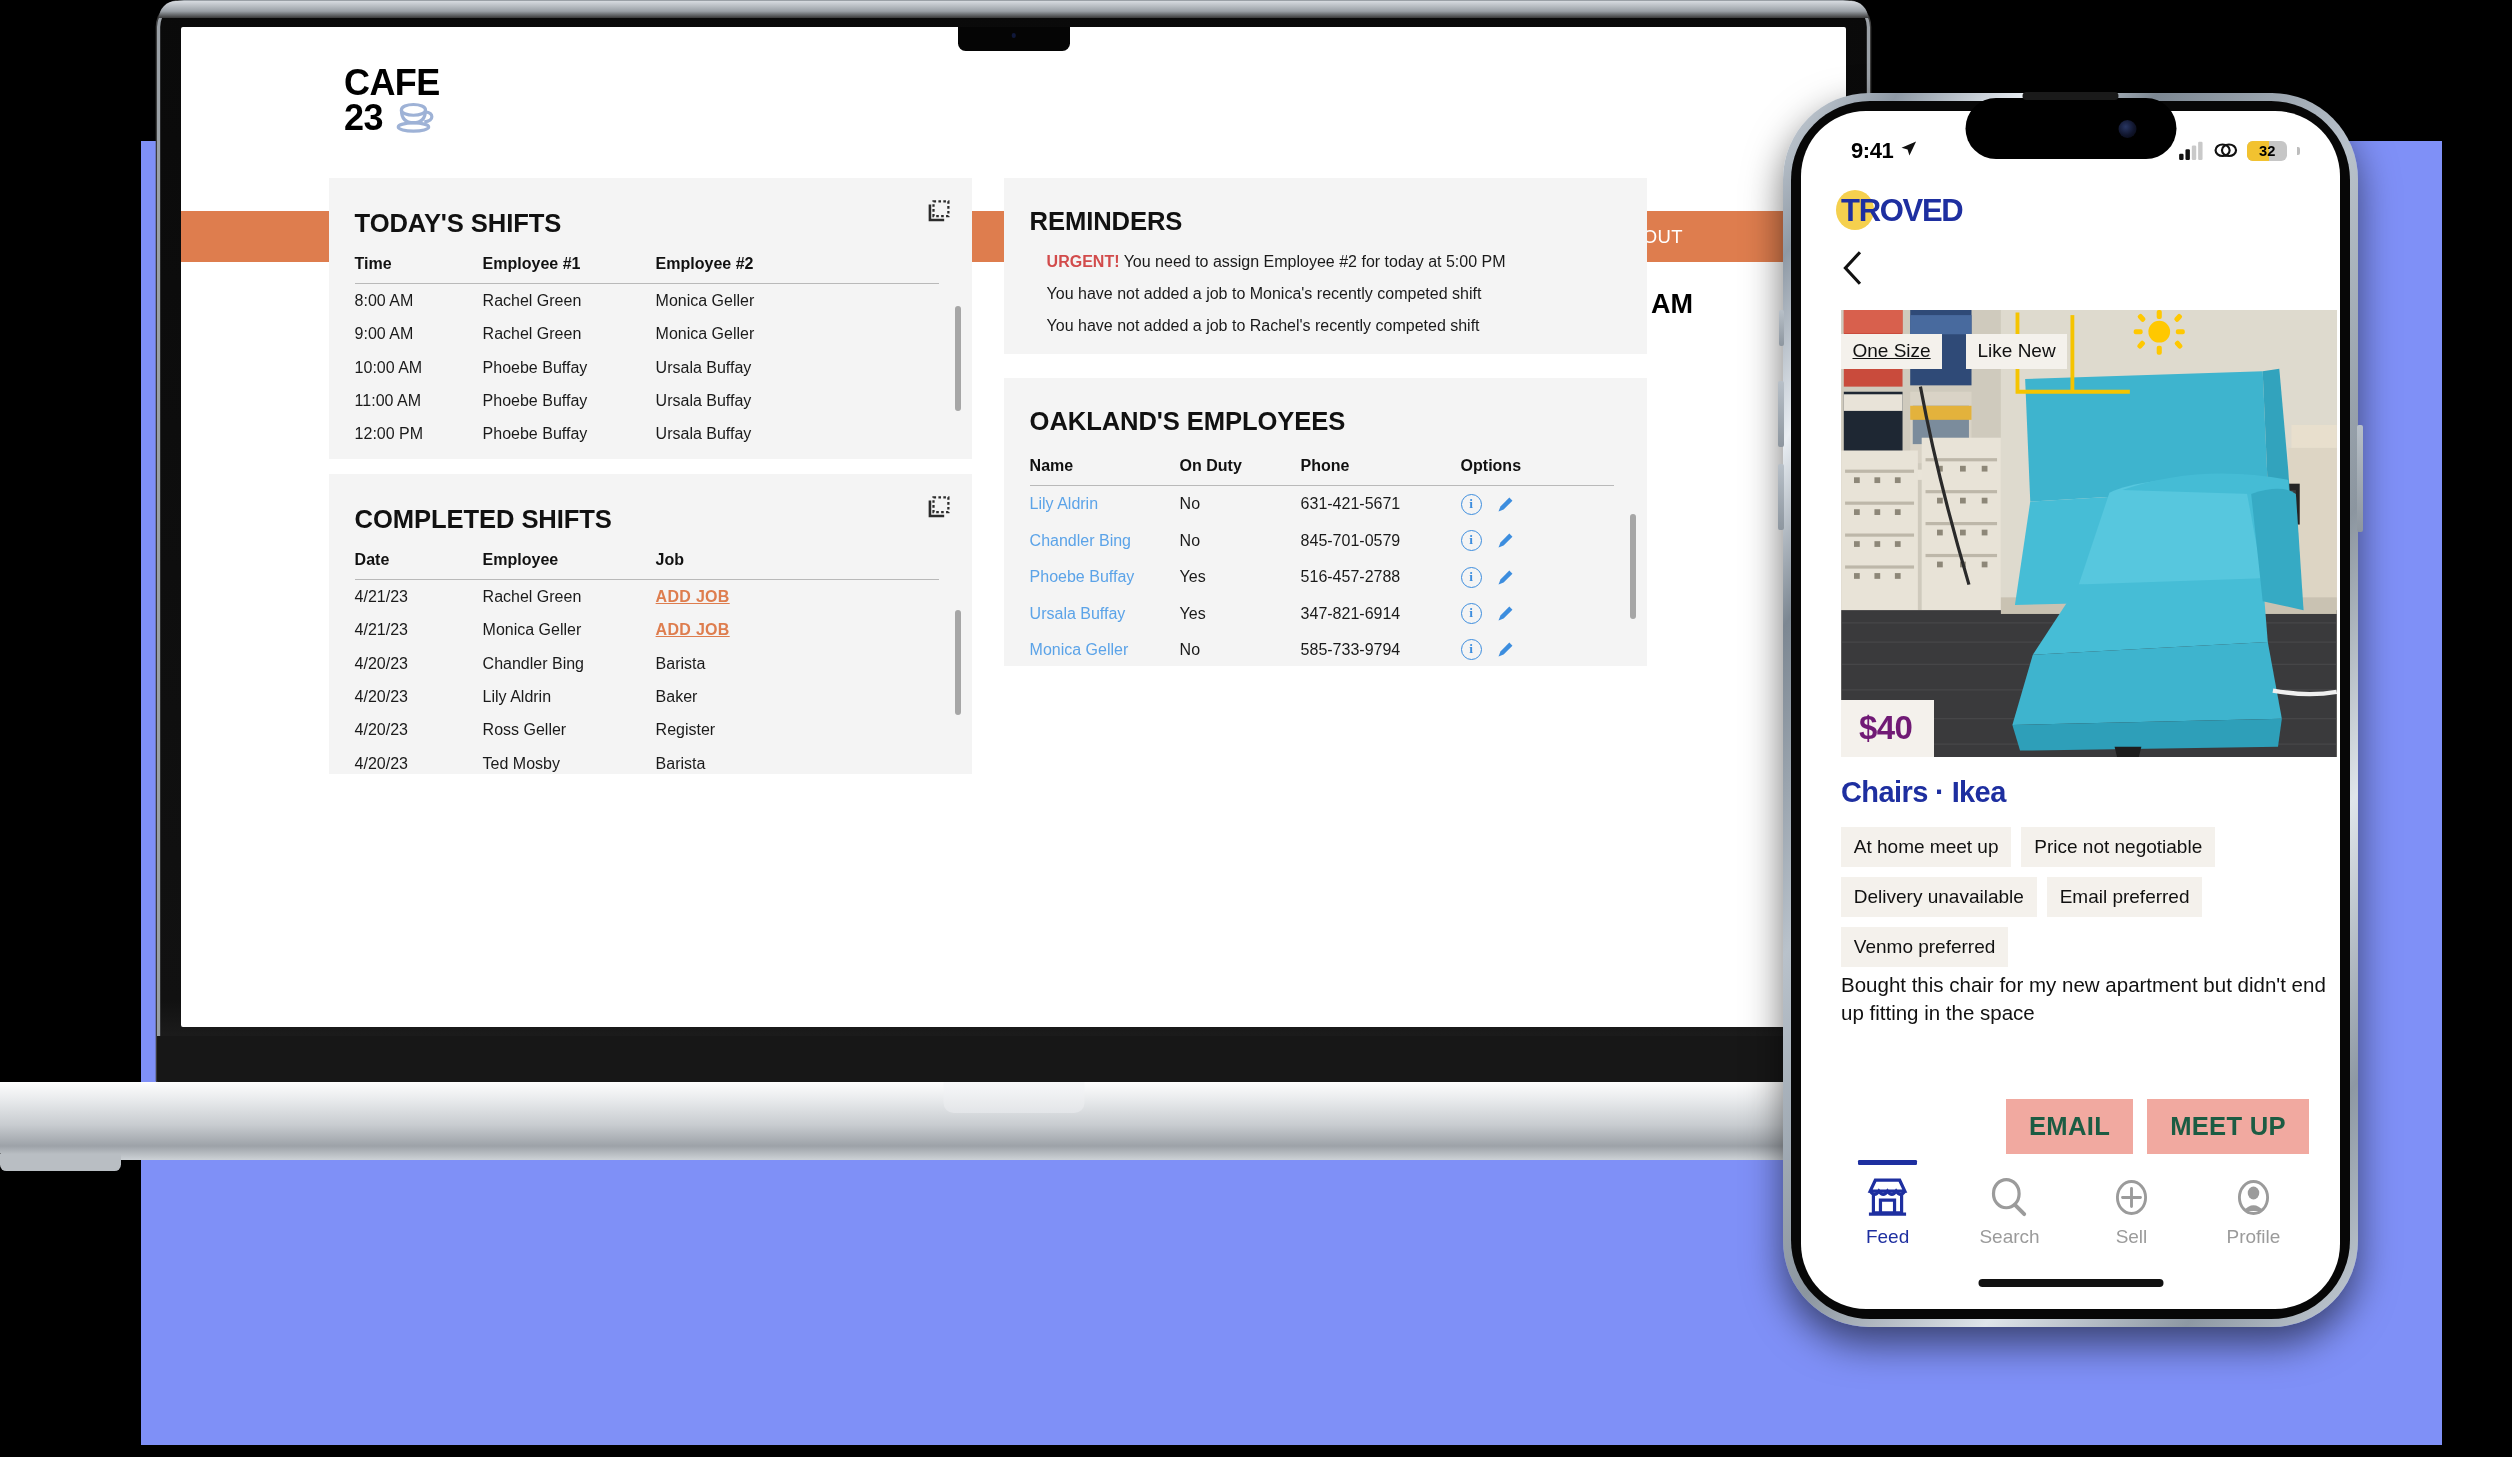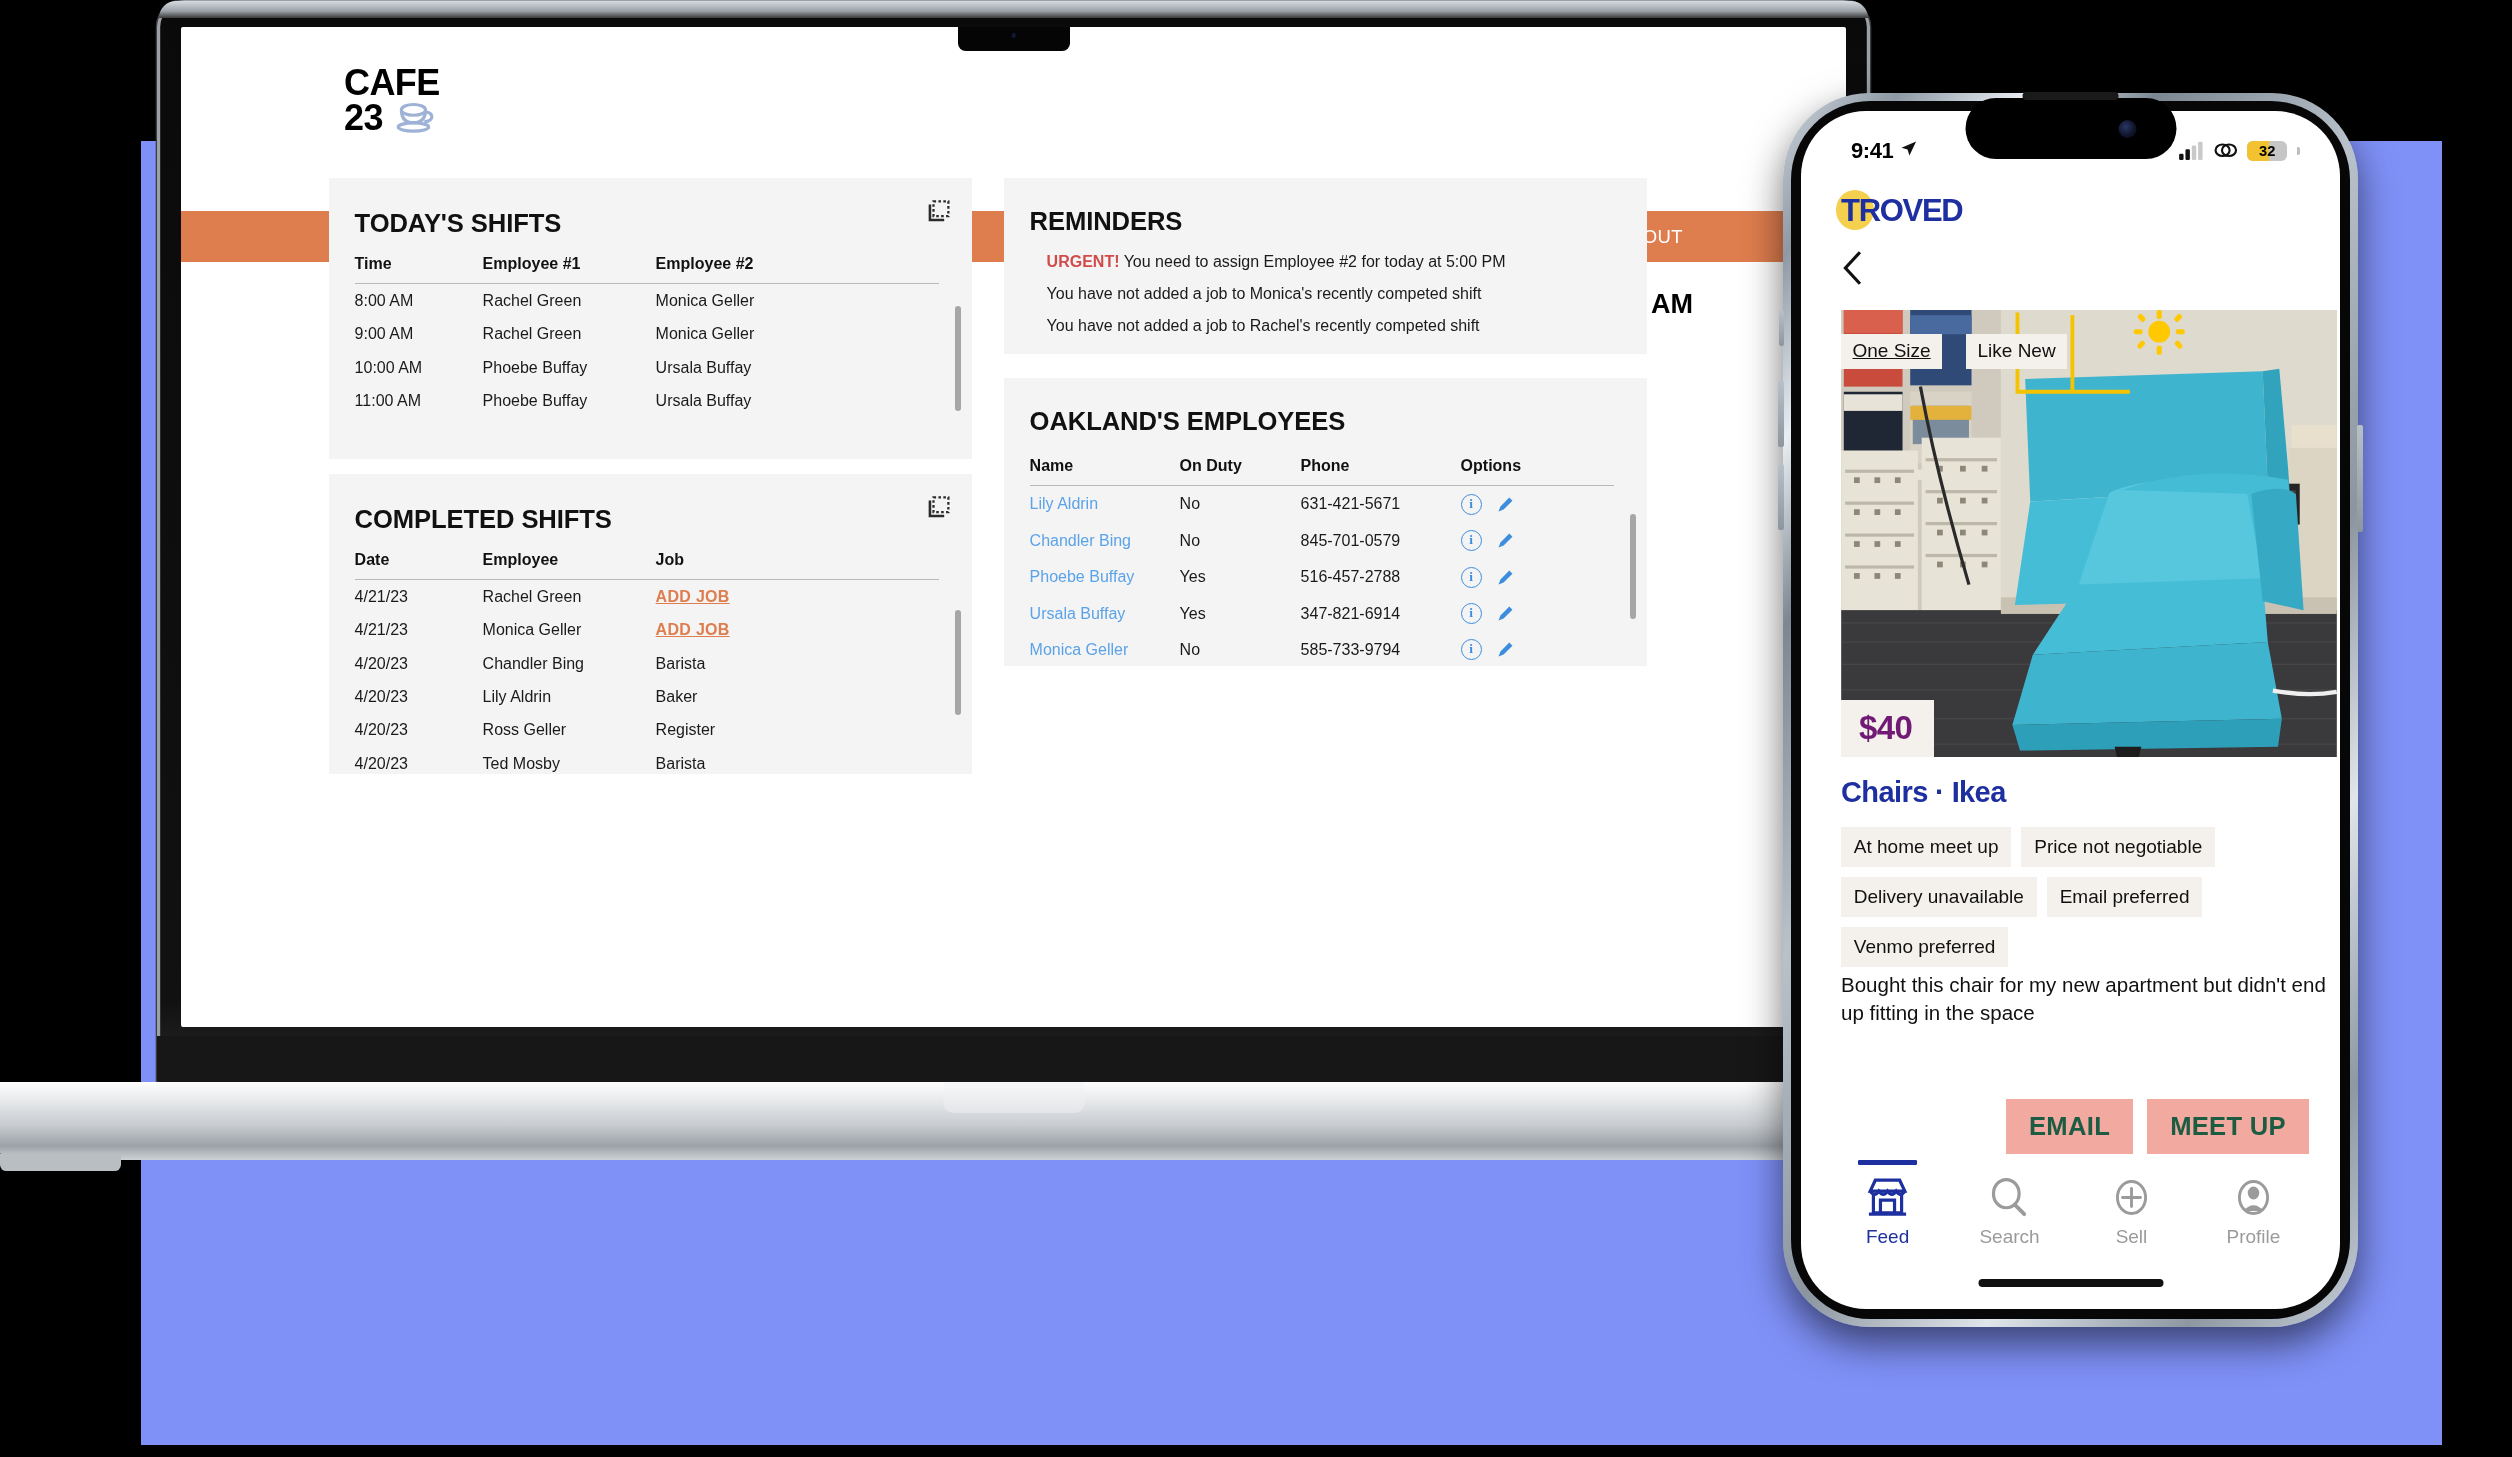--- a/index.html
+++ b/index.html
@@ -187,20 +187,25 @@
                 <td>Rachel Green</td>
                 <td>Monica Geller</td>
               </tr>
             <tr>
                 <td>10:00 AM</td>
                 <td>Phoebe Buffay</td>
                 <td>Ursala Buffay</td>
               </tr>
             <tr>
                 <td>11:00 AM</td>
+                <td>Phoebe Buffay</td>
+                <td>Ursala Buffay</td>
+              </tr>
+            <tr>
+                <td>12:00 PM</td>
                 <td>Phoebe Buffay</td>
                 <td>Ursala Buffay</td>
               </tr>
           </tbody>
         </table>
       </div>
       <div class="scrollbar" style="right:11.5px;top:128px;height:105px;"></div>
     </div>
 
     <div class="panel" style="left:148px;top:447px;width:643px;height:300px;">

